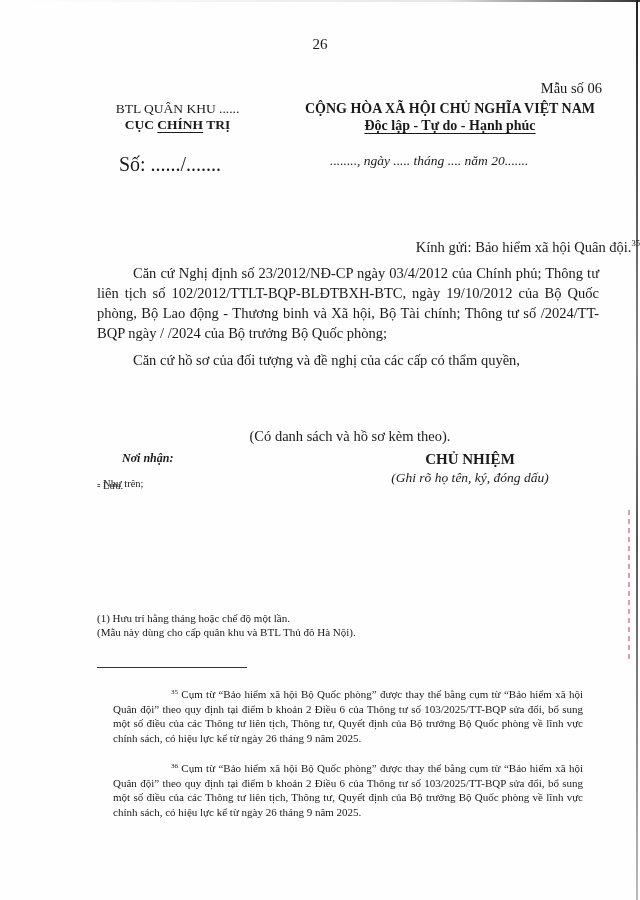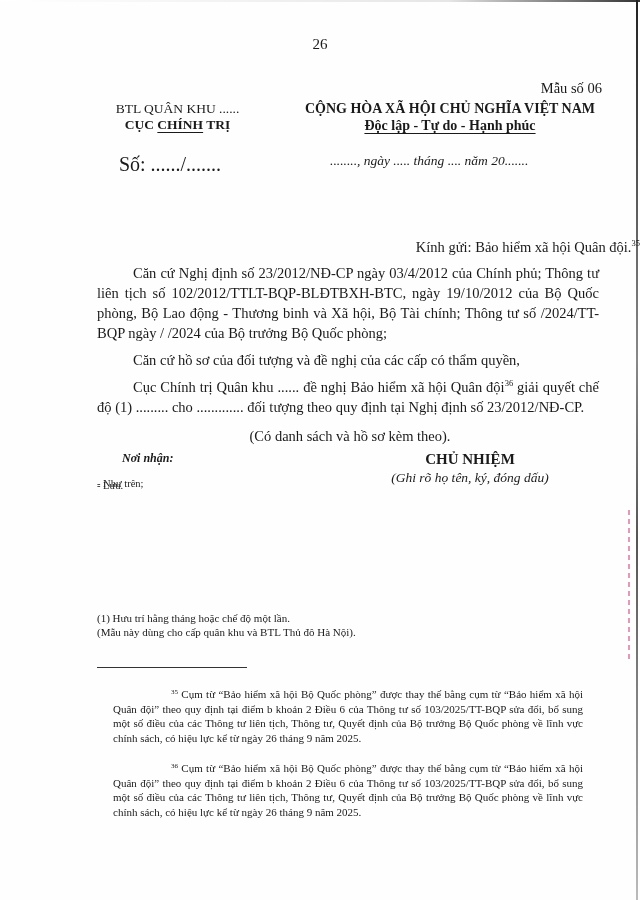--- a/index.html
+++ b/index.html
@@ -188,21 +188,20 @@
   <div class="abs nation-line2"><span>Độc lập - Tự do - Hạnh phúc</span></div>
 
   <div class="abs doc-no">Số: ....../.......</div>
   <div class="abs date-line">........, ngày ..... tháng .... năm 20.......</div>
 
   <div class="abs salutation"><span>Kính gửi: Bảo hiểm xã hội Quân đội.</span><sup>35</sup></div>
 
   <div class="abs body">
     <p>Căn cứ Nghị định số 23/2012/NĐ-CP ngày 03/4/2012 của Chính phủ; Thông tư liên tịch số 102/2012/TTLT-BQP-BLĐTBXH-BTC, ngày 19/10/2012 của Bộ Quốc phòng, Bộ Lao động - Thương binh và Xã hội, Bộ Tài chính; Thông tư số /2024/TT-BQP ngày  /  /2024 của Bộ trưởng Bộ Quốc phòng;</p>
     <p>Căn cứ hồ sơ của đối tượng và đề nghị của các cấp có thẩm quyền,</p>
-    <p><span>Cục Chính trị Quân khu ...... đề nghị Bảo hiểm xã hội Quân đội</span><sup>36</sup><span> giải quyết chế độ (1) ......... cho ............. đối tượng theo quy định tại Nghị định số 23/2012/NĐ-CP.</span></p>
   </div>
 
   <div class="abs attach">(Có danh sách và hồ sơ kèm theo).</div>
 
   <div class="abs recipients-title">Nơi nhận:</div>
   <div class="abs recipient" style="top:478px;">- Như trên;</div>
   <div class="abs recipient" style="top:480px;">- Lưu.</div>
 
   <div class="abs signer-title">CHỦ NHIỆM</div>
   <div class="abs signer-note">(Ghi rõ họ tên, ký, đóng dấu)</div>

